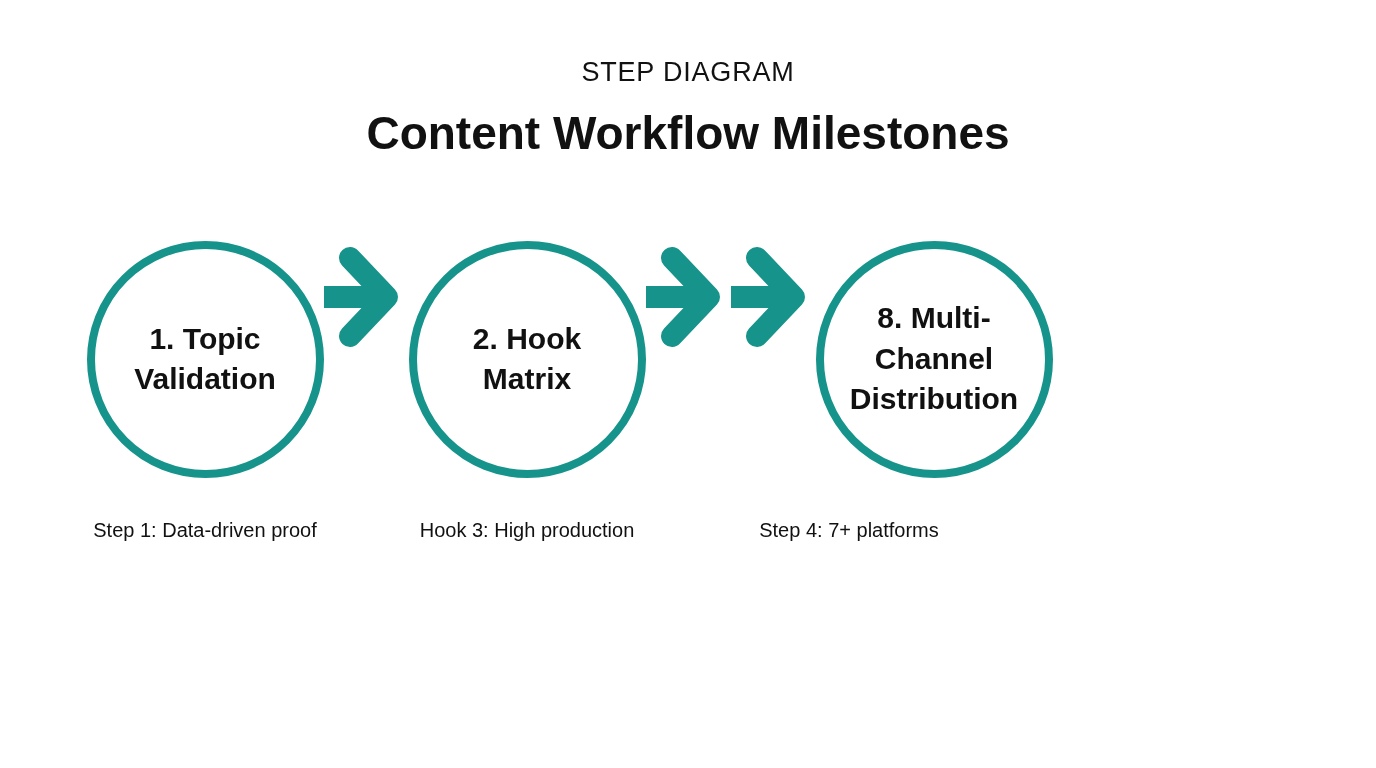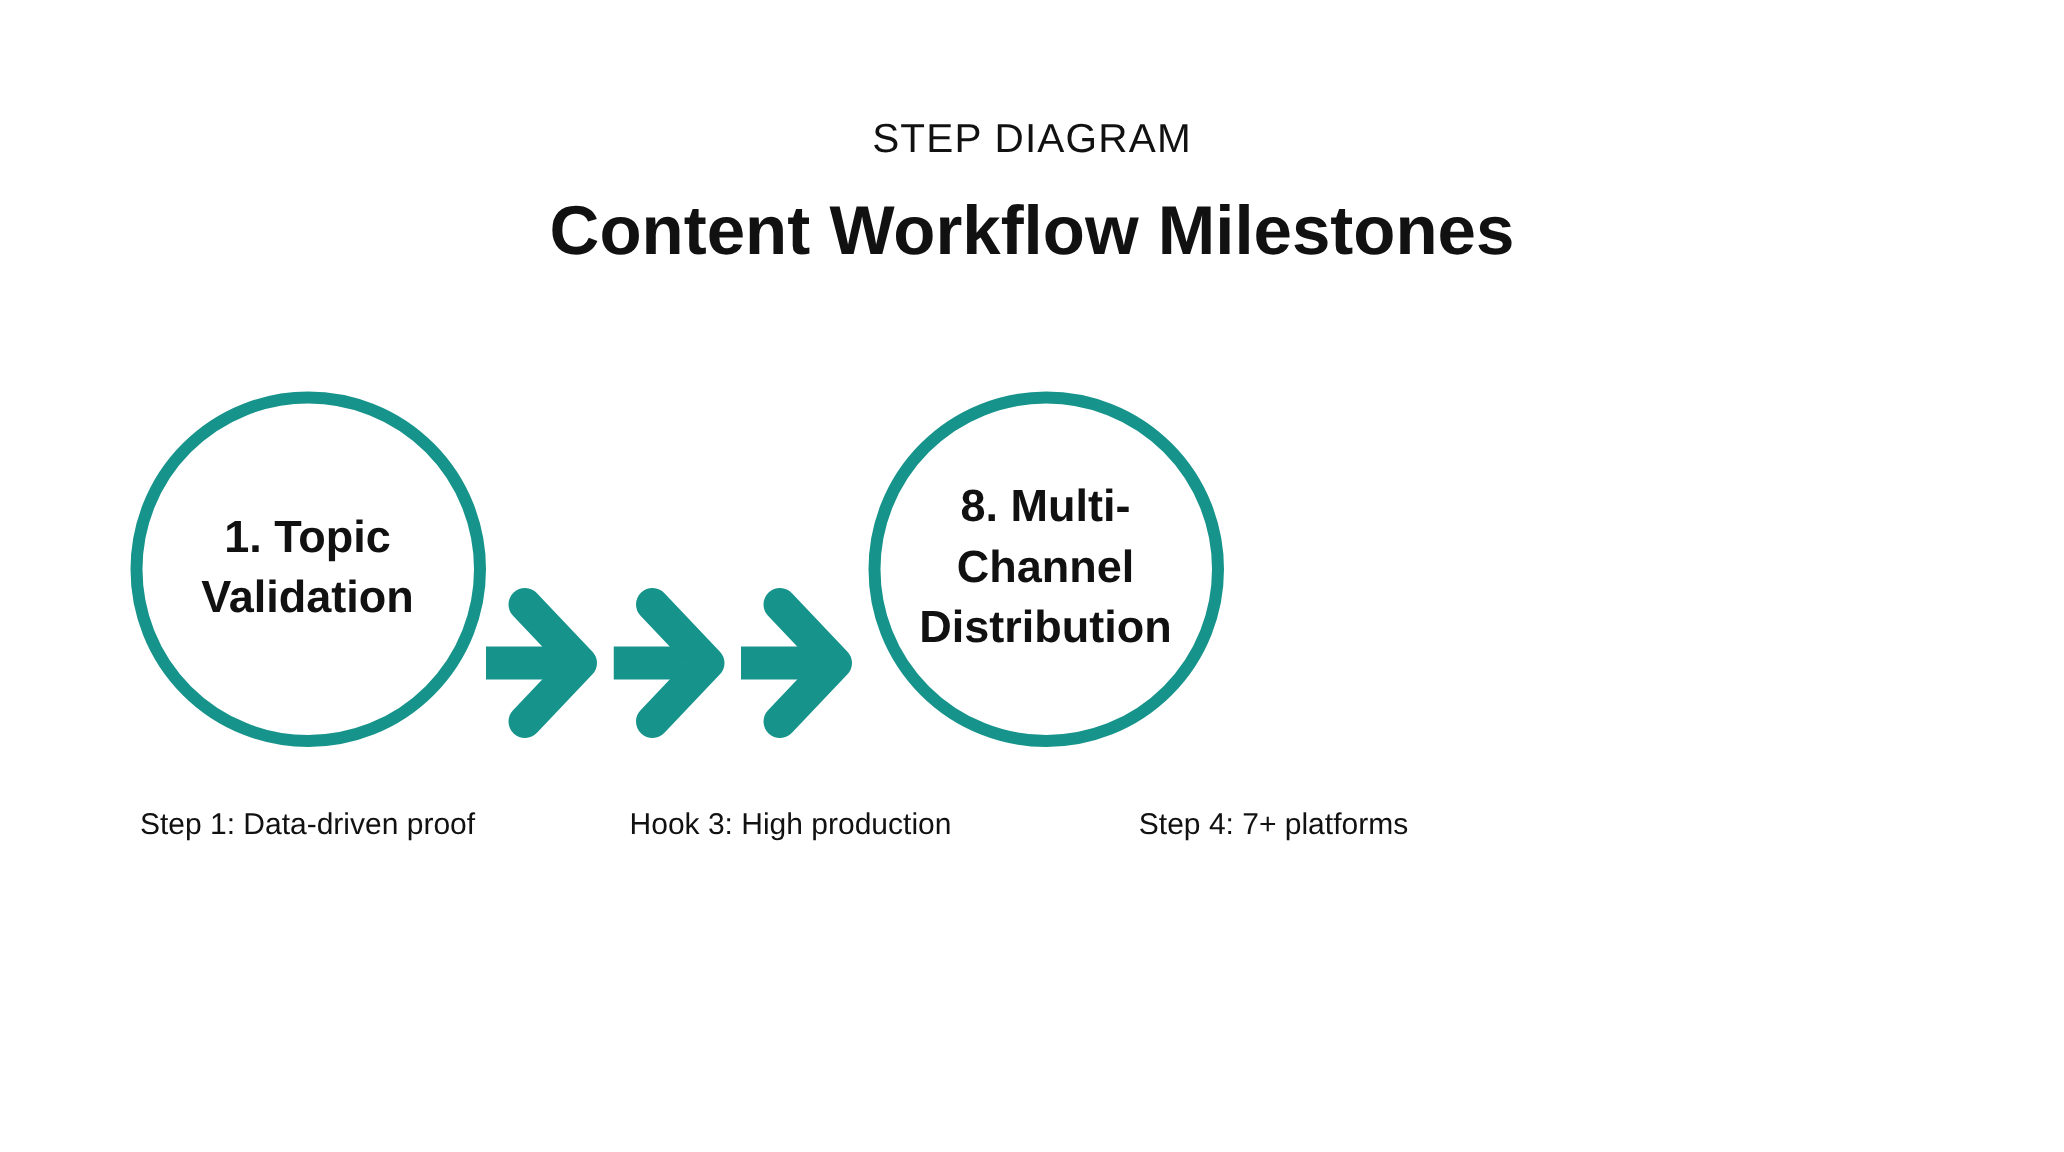--- a/index.html
+++ b/index.html
@@ -10,42 +10,42 @@
     font-family: "Liberation Sans", "DejaVu Sans", sans-serif;
     color: var(--ink);
   }
   .page {
     position: relative;
     width: 1376px;
     height: 768px;
     margin: 0 auto;
     background: var(--bg);
     overflow: hidden;
-    padding-top: 76px;
+    padding-top: 56px;
   }
   .header { text-align: center; }
   .eyebrow {
     font-size: 27px;
     font-weight: 400;
     letter-spacing: 0.8px;
     line-height: 1.2;
     color: var(--ink);
   }
   .big-title {
     margin-top: 18px;
     font-size: 46px;
     font-weight: 700;
     line-height: 1.2;
     color: var(--ink);
   }
   .flow-row {
     width: 1203px;
     margin: 79px auto 0 auto;
     display: flex;
-    align-items: flex-end;
+    align-items: flex-start;
   }
   .step-circle {
     flex: none;
     width: 237px;
     height: 237px;
     border: 8px solid var(--accent);
     border-radius: 50%;
     background: var(--bg);
     display: flex;
     align-items: center;
@@ -103,20 +103,24 @@
 Validation</div>
     </div>
 
     <div class="arrow">
       <svg viewBox="0 0 85 112" xmlns="http://www.w3.org/2000/svg" aria-hidden="true">
         <path d="M 0 56 H 48" stroke="var(--accent)" stroke-width="22" fill="none"></path>
         <path d="M 26 17 L 63 56 L 26 95" stroke="var(--accent)" stroke-width="22" stroke-linecap="round" stroke-linejoin="round" fill="none"></path>
       </svg>
     </div>
 
+    <div class="step-circle">
+      <div class="step-label">2. Hook
+Matrix</div>
+    </div>
 
     <div class="arrow">
       <svg viewBox="0 0 85 112" xmlns="http://www.w3.org/2000/svg" aria-hidden="true">
         <path d="M 0 56 H 48" stroke="var(--accent)" stroke-width="22" fill="none"></path>
         <path d="M 26 17 L 63 56 L 26 95" stroke="var(--accent)" stroke-width="22" stroke-linecap="round" stroke-linejoin="round" fill="none"></path>
       </svg>
     </div>
 
 
     <div class="arrow">

